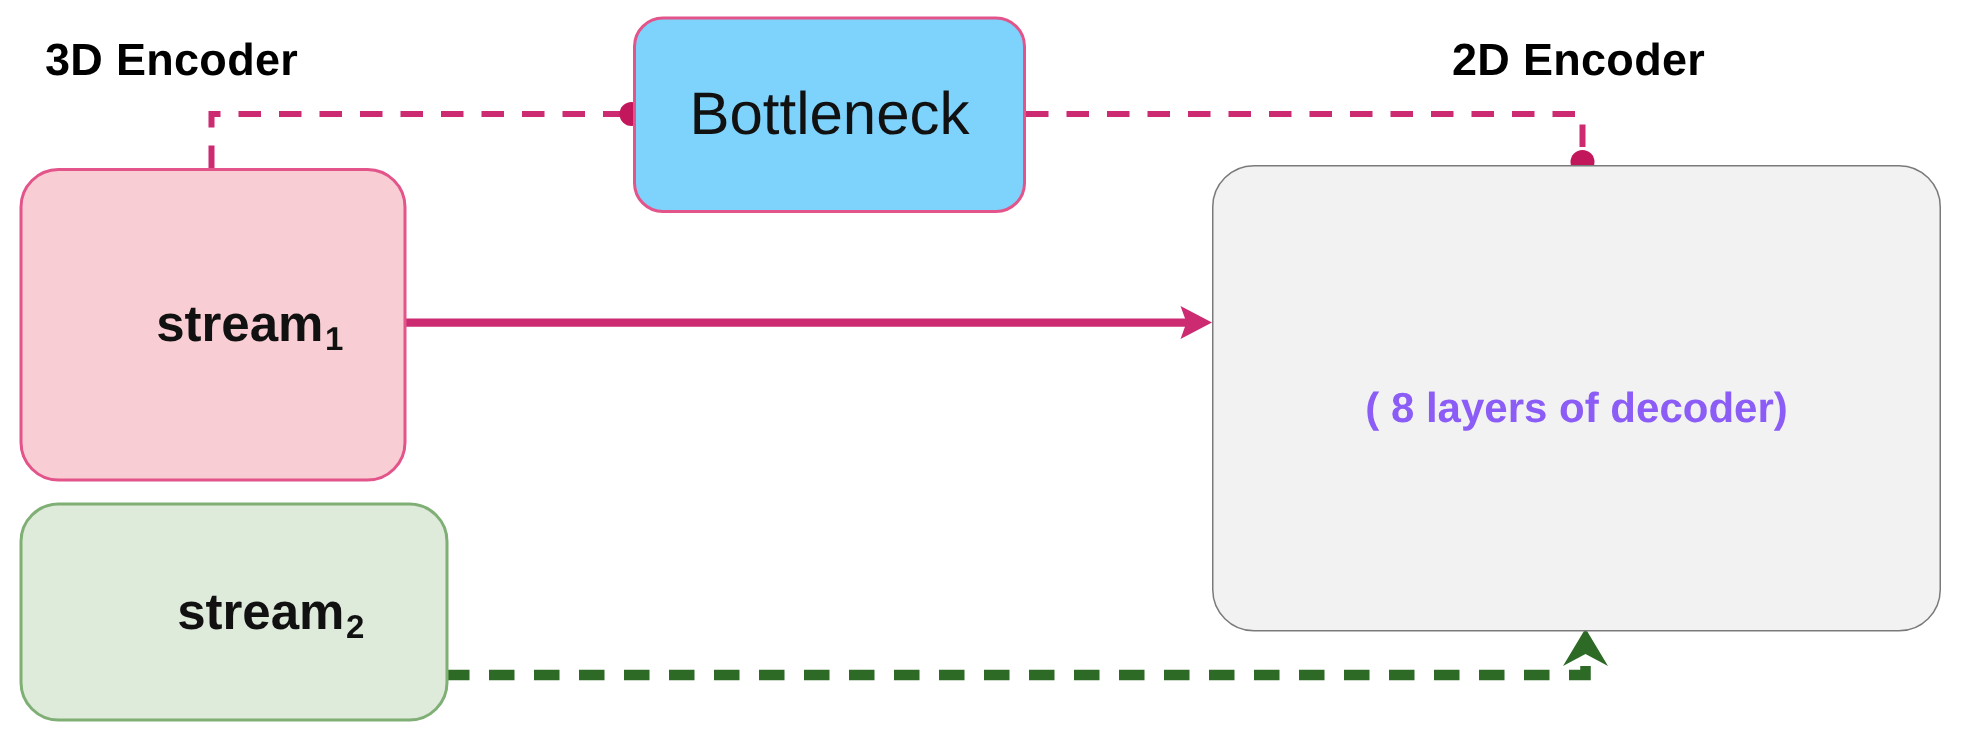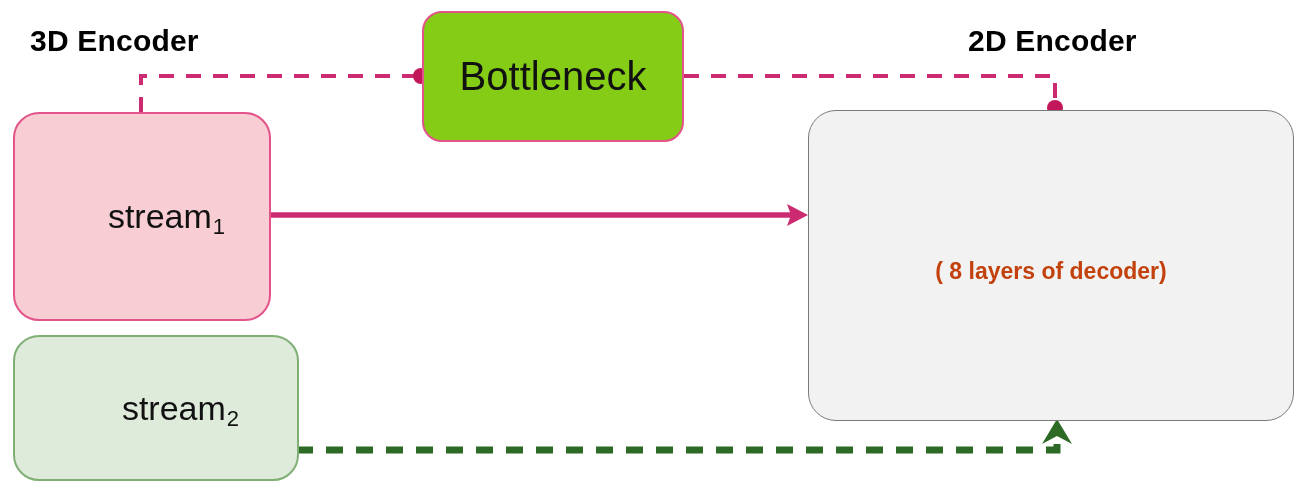--- a/index.html
+++ b/index.html
@@ -57,56 +57,56 @@
   #node-stream2 {
     left: 13px;  top: 335px;
     width: 286px; height: 146px;
     background: #DEEADA;
     border: 2.5px solid #7FAF75;
     border-radius: 26px;
   }
   #node-bottleneck {
     left: 422px; top: 11px;
     width: 262px; height: 131px;
-    background: #84cc16;
+    background: #7dd3fc;
     border: 2.5px solid #E2548A;
     border-radius: 20px;
   }
   #node-decoder {
     left: 808px; top: 110px;
     width: 486px; height: 311px;
     background: #F2F2F2;
     border: 1.8px solid #7A7A7A;
     border-radius: 28px;
   }
 
   .stream-label {
     font-size: 34px;
     color: #111111;
-    font-weight: 400;
+    font-weight: 700;
     margin-left: 48px;
   }
   .stream-label sub {
     font-size: 22px;
     vertical-align: baseline;
     position: relative;
     top: 6px;
     left: 1px;
   }
 
   .bottleneck-label {
     font-size: 40px;
     color: #111111;
     font-weight: 400;
   }
 
   .decoder-line {
-    font-size: 23px;
+    font-size: 28px;
     font-weight: bold;
-    color: #c2410c;
+    color: #8b5cf6;
     line-height: 1.26;
   }
   #decoder-layers { margin-top: 12px; }
   #decoder-desc   { margin-top: 34px; width: 420px; }
 </style>
 </head>
 <body>
 
 <div id="canvas">
 

